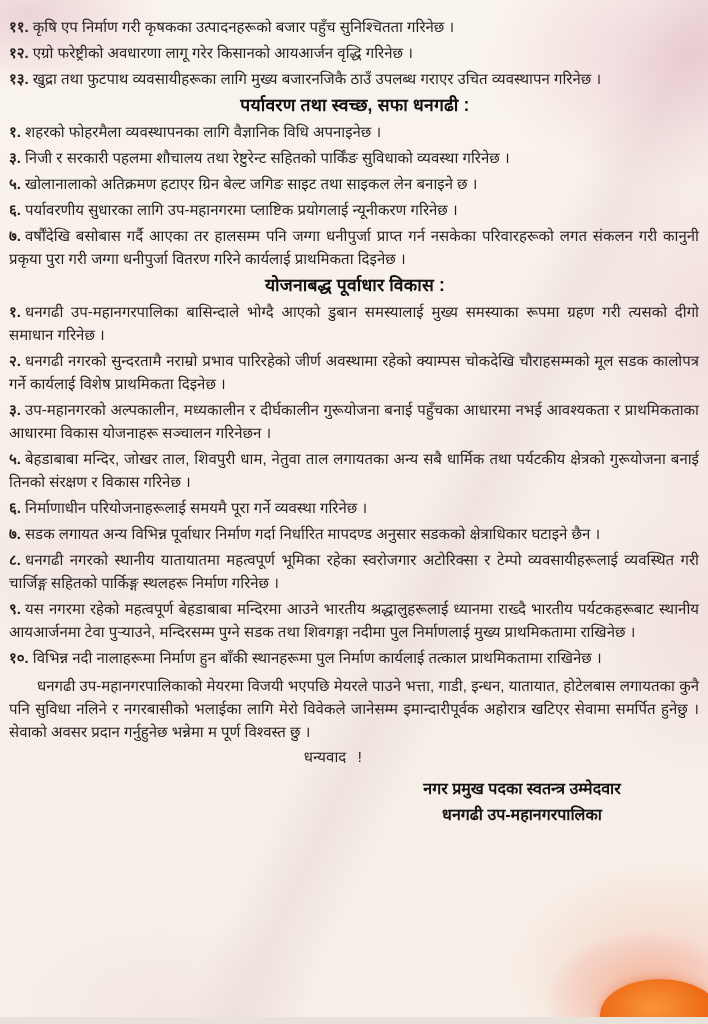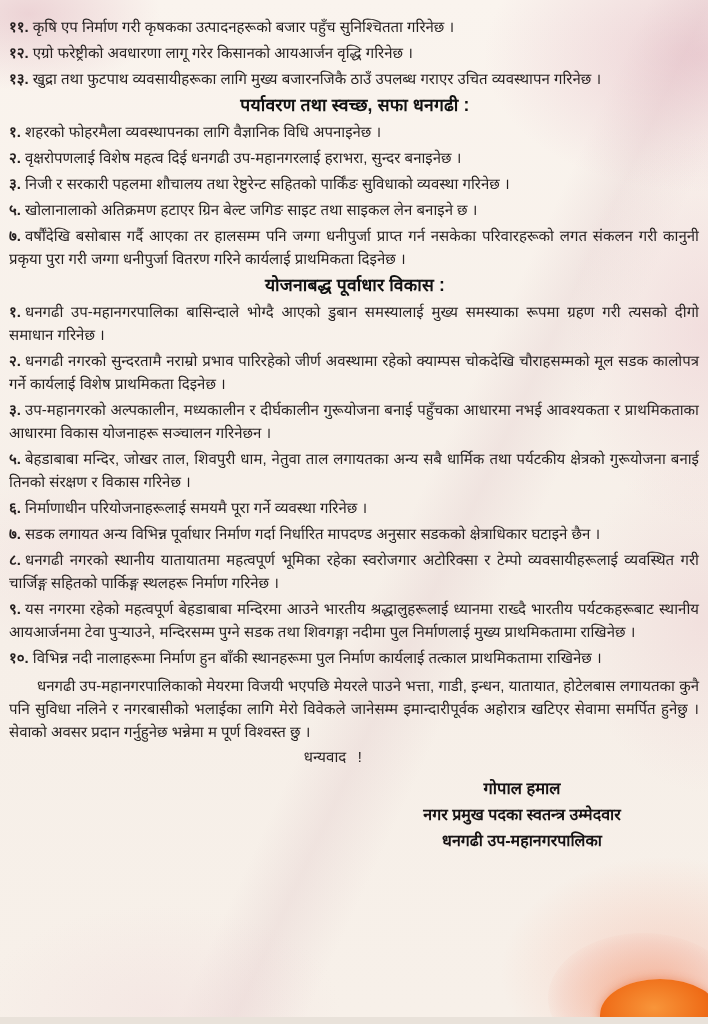--- a/index.html
+++ b/index.html
@@ -98,27 +98,27 @@
     <div class="item">
       <span class="num">१३.</span><span class="txt">खुद्रा तथा फुटपाथ व्यवसायीहरूका लागि मुख्य बजारनजिकै ठाउँ उपलब्ध गराएर उचित व्यवस्थापन गरिनेछ ।</span>
     </div>
 
     <div class="section-title">पर्यावरण तथा स्वच्छ, सफा धनगढी :</div>
 
     <div class="item">
       <span class="num">१.</span><span class="txt">शहरको फोहरमैला व्यवस्थापनका लागि वैज्ञानिक विधि अपनाइनेछ ।</span>
     </div>
     <div class="item">
-      <span class="num">२.</span><span class="txt">वृक्षरोपणलाई विशेष महत्व दिई धनगढी उप-महानगरलाई हराभरा, सुन्दर बनाइनेछ ।</span>
-    </div>
-    <div class="item">
       <span class="num">३.</span><span class="txt">निजी र सरकारी पहलमा शौचालय तथा रेष्टुरेन्ट सहितको पार्किंङ सुविधाको व्यवस्था गरिनेछ ।</span>
     </div>
     <div class="item">
       <span class="num">५.</span><span class="txt">खोलानालाको अतिक्रमण हटाएर ग्रिन बेल्ट जगिङ साइट तथा साइकल लेन बनाइने छ ।</span>
+    </div>
+    <div class="item">
+      <span class="num">६.</span><span class="txt">पर्यावरणीय सुधारका लागि उप-महानगरमा प्लाष्टिक प्रयोगलाई न्यूनीकरण गरिनेछ ।</span>
     </div>
     <div class="item">
       <span class="num">७.</span><span class="txt">वर्षौंदेखि बसोबास गर्दै आएका तर हालसम्म पनि जग्गा धनीपुर्जा प्राप्त गर्न नसकेका परिवारहरूको लगत संकलन गरी कानुनी प्रकृया पुरा गरी जग्गा धनीपुर्जा वितरण गरिने कार्यलाई प्राथमिकता दिइनेछ ।</span>
     </div>
 
     <div class="section-title">योजनाबद्ध पूर्वाधार विकास :</div>
 
     <div class="item">
       <span class="num">१.</span><span class="txt">धनगढी उप-महानगरपालिका बासिन्दाले भोग्दै आएको डुबान समस्यालाई मुख्य समस्याका रूपमा ग्रहण गरी त्यसको दीगो समाधान गरिनेछ ।</span>
     </div>
@@ -145,21 +145,20 @@
     </div>
     <div class="item">
       <span class="num">१०.</span><span class="txt">विभिन्न नदी नालाहरूमा निर्माण हुन बाँकी स्थानहरूमा पुल निर्माण कार्यलाई तत्काल प्राथमिकतामा राखिनेछ ।</span>
     </div>
 
     <p class="closing">धनगढी उप-महानगरपालिकाको मेयरमा विजयी भएपछि मेयरले पाउने भत्ता, गाडी, इन्धन, यातायात, होटेलबास लगायतका कुनै पनि सुविधा नलिने र नगरबासीको भलाईका लागि मेरो विवेकले जानेसम्म इमान्दारीपूर्वक अहोरात्र खटिएर सेवामा समर्पित हुनेछु । सेवाको अवसर प्रदान गर्नुहुनेछ भन्नेमा म पूर्ण विश्वस्त छु ।</p>
 
     <p class="thanks">धन्यवाद !</p>
 
     <div class="signature">
-      <div class="sig-line sig-name">गोपाल हमाल</div>
       <div class="sig-line">नगर प्रमुख पदका स्वतन्त्र उम्मेदवार</div>
       <div class="sig-line">धनगढी उप-महानगरपालिका</div>
     </div>
 
   </div>
 
   <div class="stamp-glow"></div>
   <div class="stamp"></div>
 </div>
 

